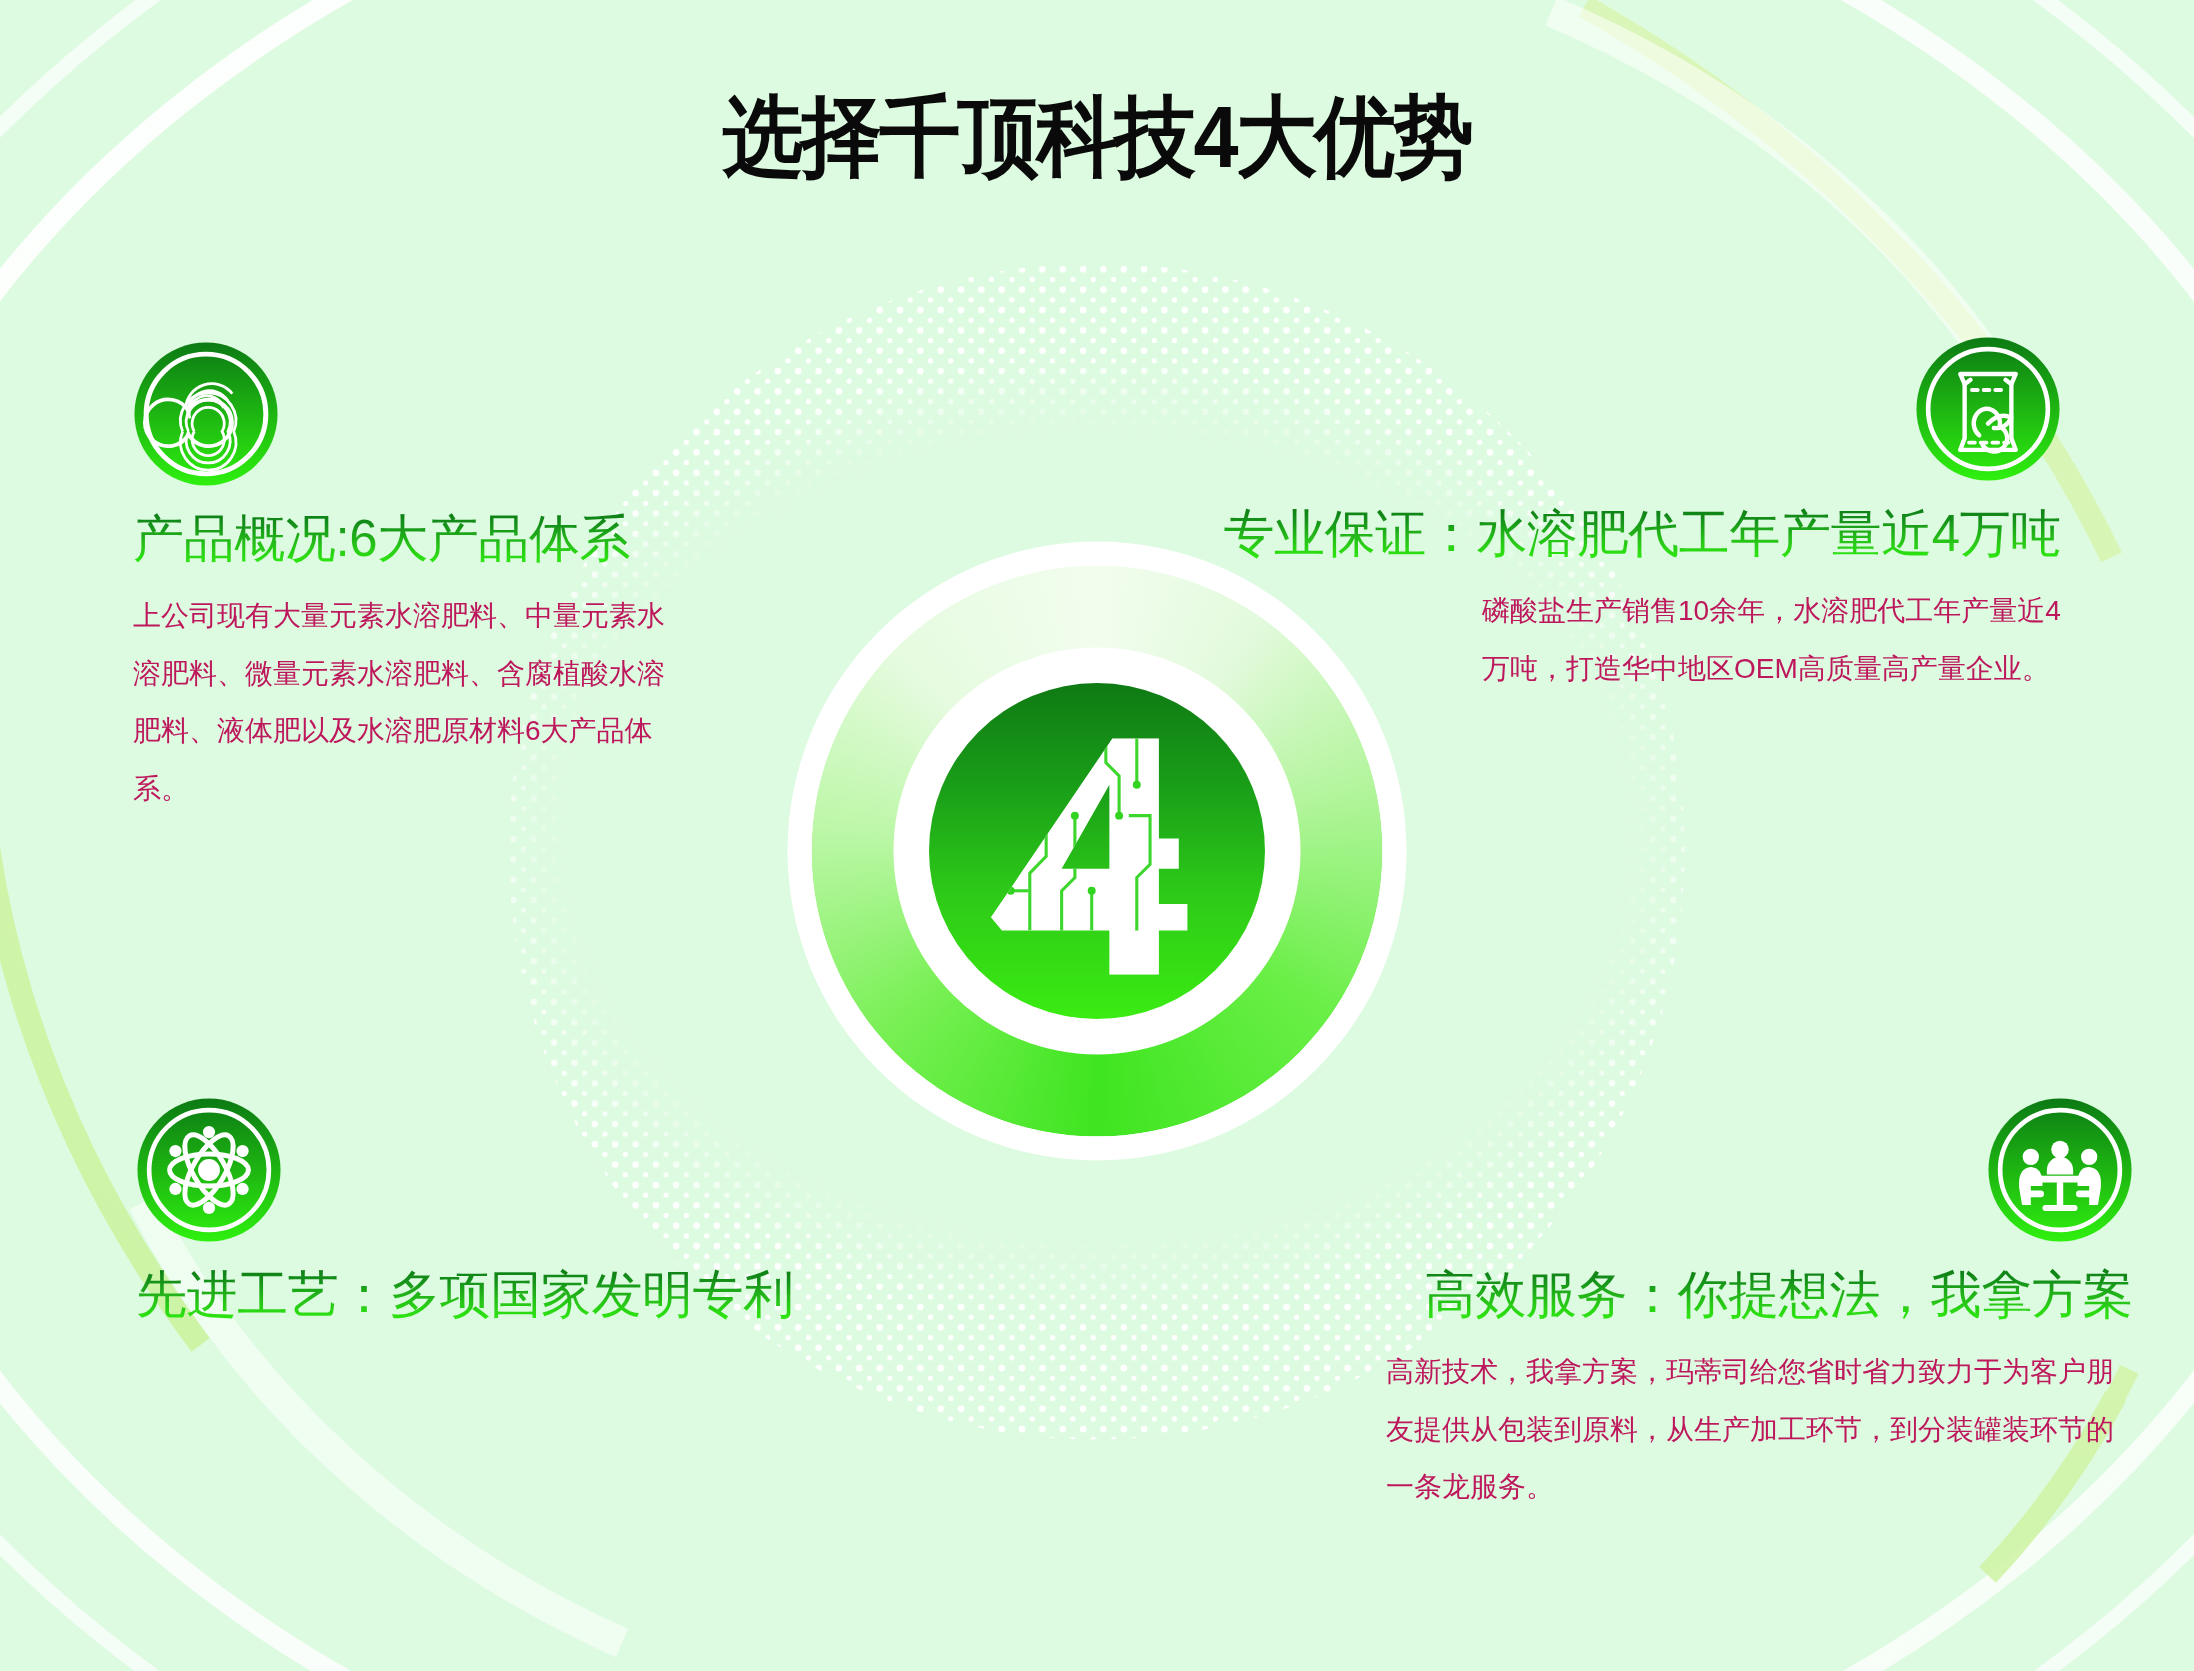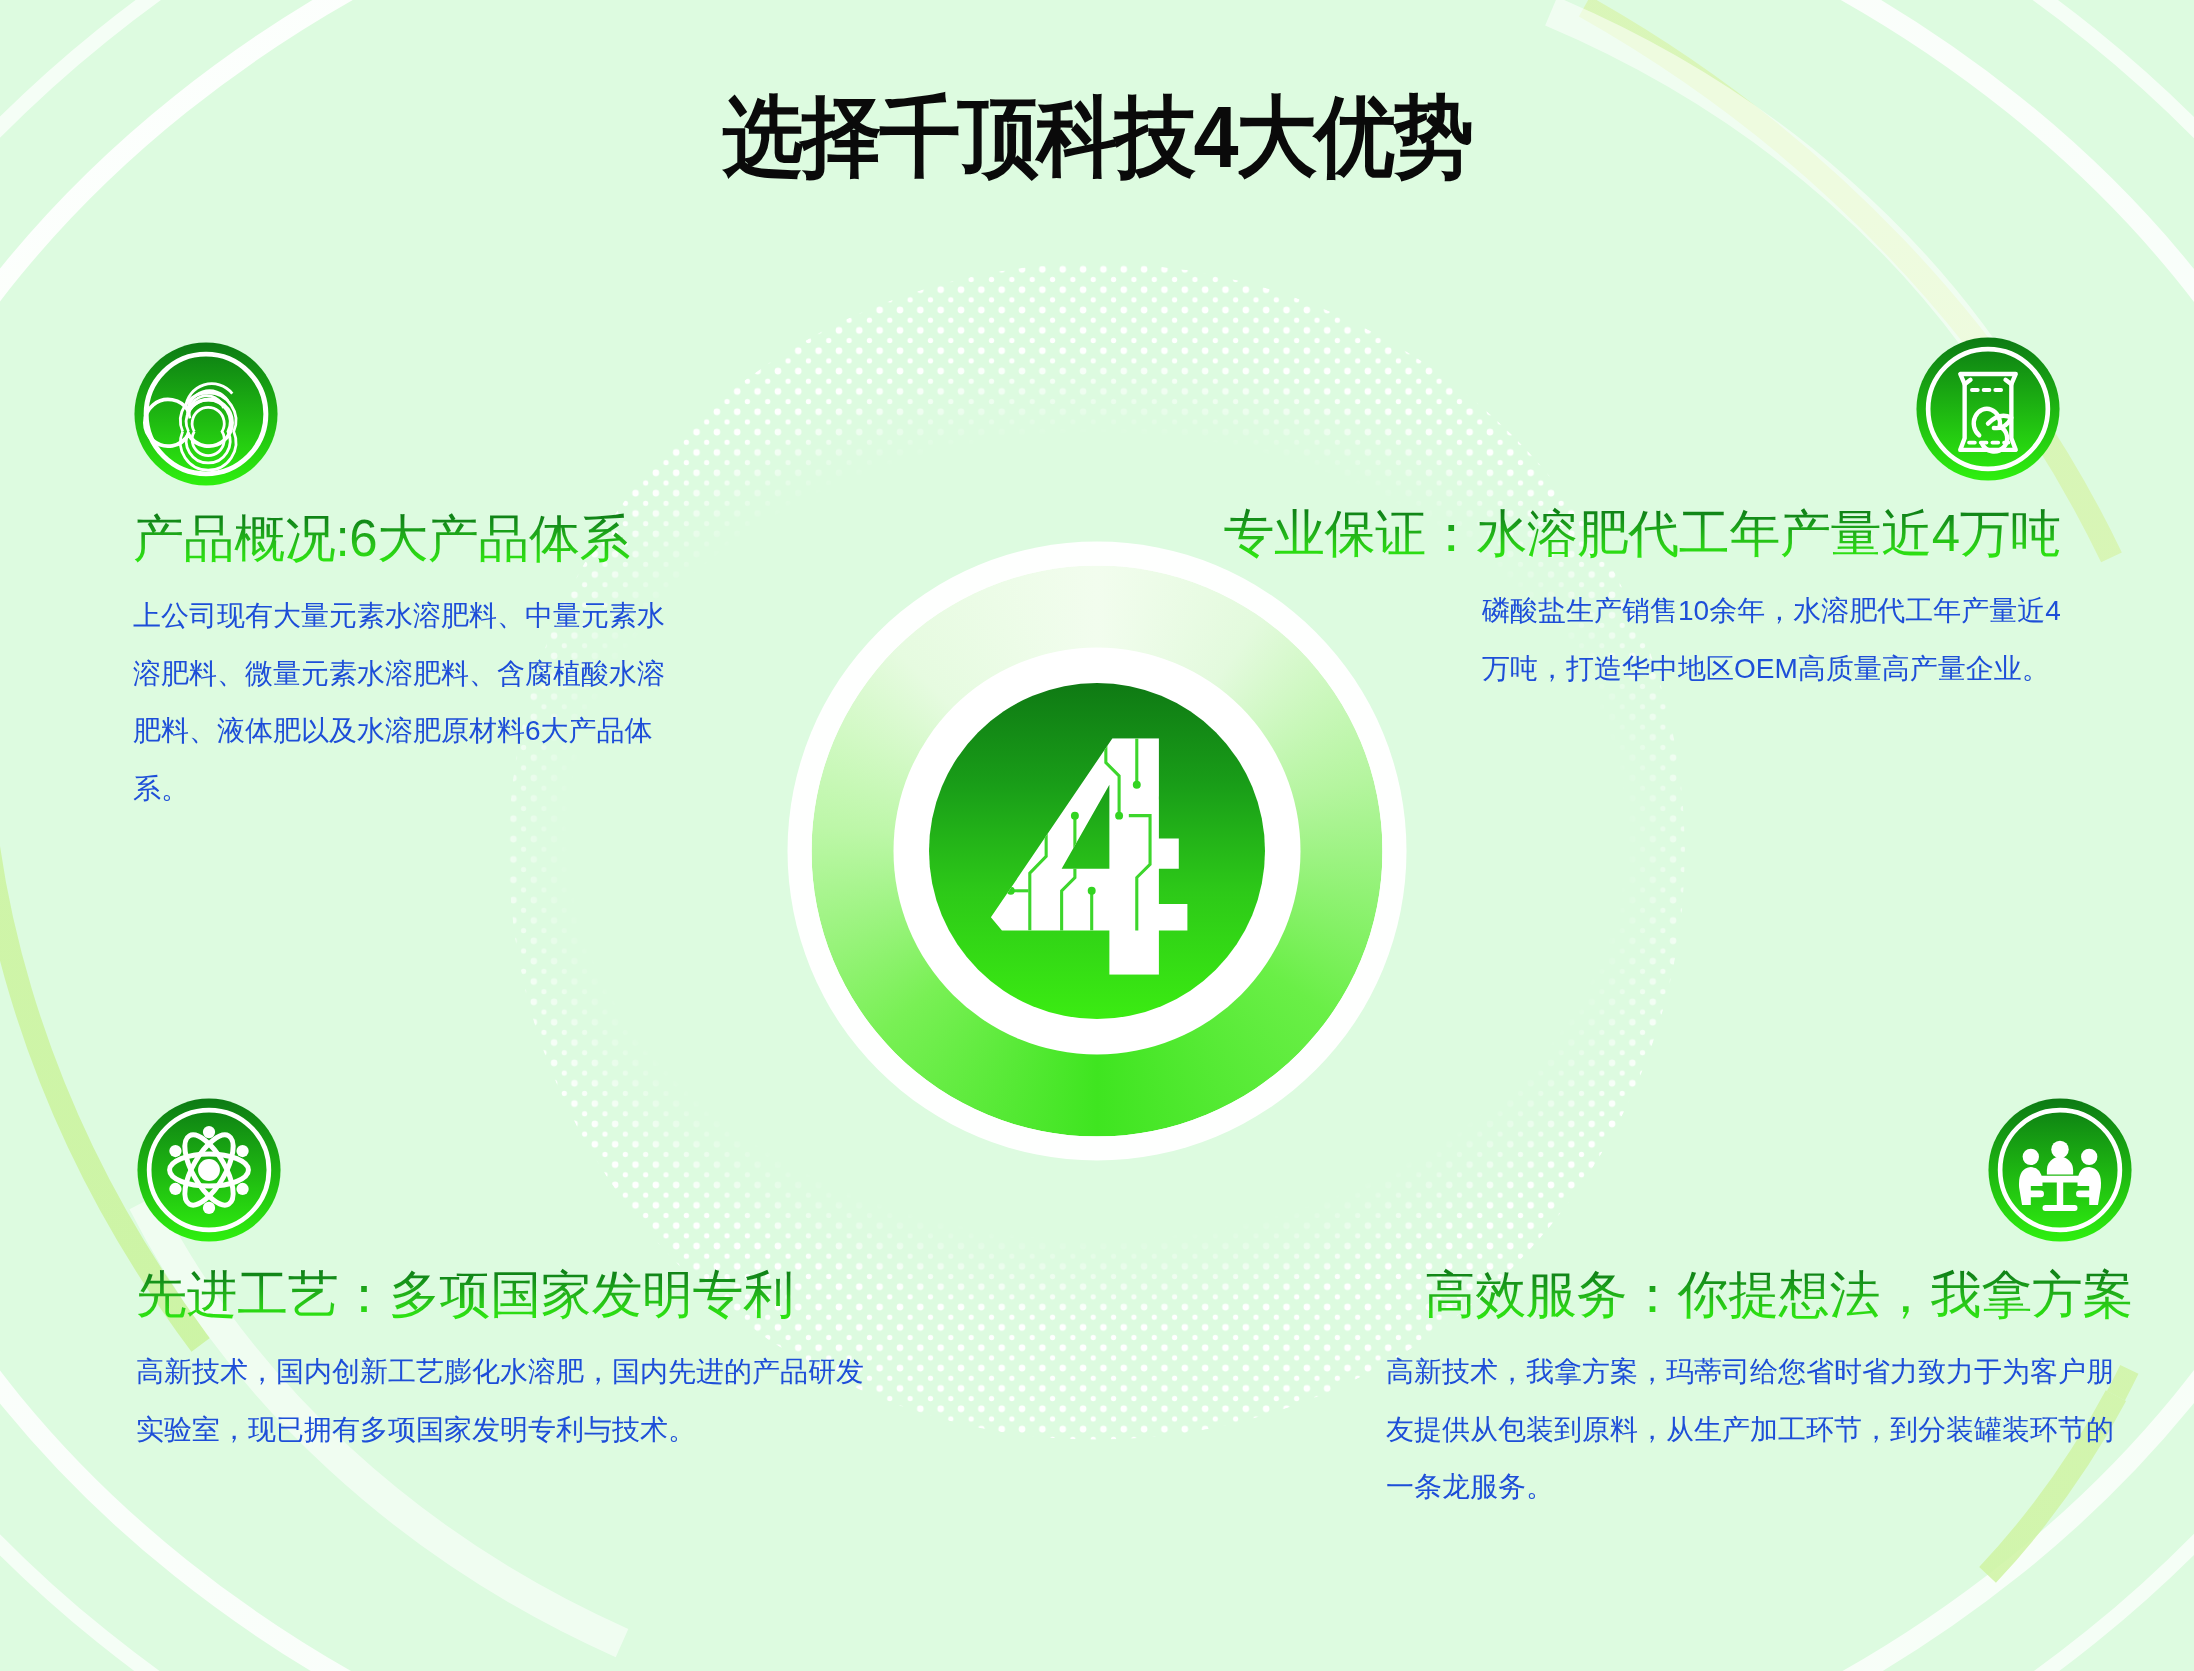--- a/index.html
+++ b/index.html
@@ -89,21 +89,21 @@
     background:linear-gradient(180deg,#0c7a14 0%,#15901a 26%,#27c318 62%,#2ff00f 100%);
     -webkit-background-clip:text;
             background-clip:text;
     -webkit-text-fill-color:transparent;
     color:#1ea516;
   }
   .q-body{
     margin-top:20.3px;
     font-size:28px;
     line-height:2.05;
-    color:#1d4ed8;
+    color:#be185d;
     letter-spacing:0px;
   }
   .quad-tl .q-body{ width:544px; }
   .quad-tr .q-body{ width:579px; margin-left:auto; text-align:left; }
   .quad-bl .q-body{ width:734px; }
   .quad-br .q-body{ width:747px; margin-left:auto; text-align:left; }
 </style>
 </head>
 <body>
 
@@ -264,21 +264,20 @@
     <g fill="#ffffff">
       <circle cx="50" cy="24" r="4.2"></circle>
       <circle cx="50" cy="76" r="4.2"></circle>
       <circle cx="27" cy="37" r="4.2"></circle>
       <circle cx="73" cy="63" r="4.2"></circle>
       <circle cx="27" cy="63" r="4.2"></circle>
       <circle cx="73" cy="37" r="4.2"></circle>
     </g>
   </svg>
   <div class="q-head">先进工艺：多项国家发明专利</div>
-  <div class="q-body">高新技术，国内创新工艺膨化水溶肥，国内先进的产品研发实验室，现已拥有多项国家发明专利与技术。</div>
 </div>
 
 <div class="quad quad-br">
   <svg class="q-icon" viewBox="0 0 100 100">
     <defs>
       <linearGradient id="gBR" x1="0" y1="0" x2="0" y2="1">
         <stop offset="0%" stop-color="#0c7a14"></stop>
           <stop offset="100%" stop-color="#2ff00f"></stop>
       </linearGradient>
     </defs>

